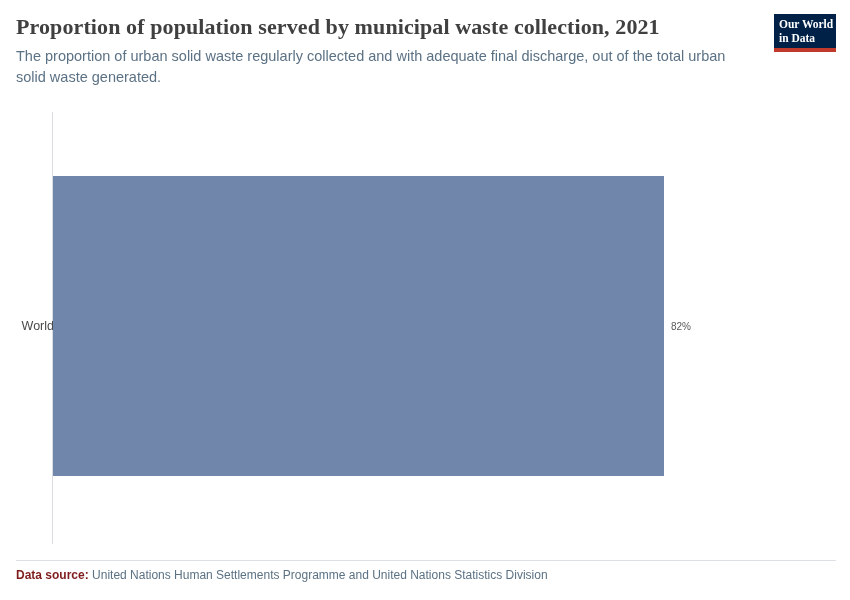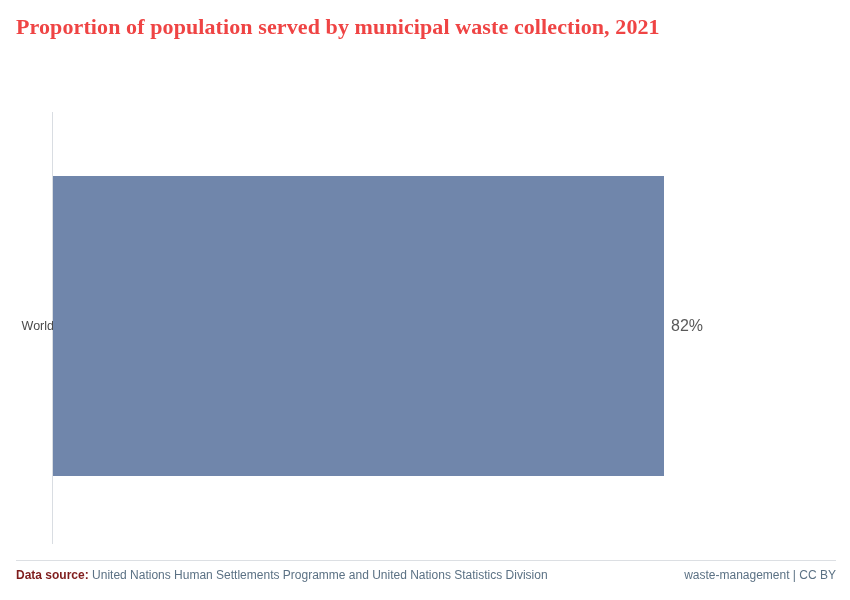--- a/index.html
+++ b/index.html
@@ -26,21 +26,21 @@
   .header {
     position: absolute;
     left: 16px;
     top: 14px;
     width: 740px;
   }
   .chart-title {
     font-family: "Liberation Serif", serif;
     font-size: 22px;
     font-weight: 700;
-    color: #ef4444;
+    color: #404040;
     line-height: 1.18;
     margin: 0 0 6px 0;
     letter-spacing: 0.1px;
   }
   .chart-subtitle {
     font-size: 14.5px;
     font-weight: 400;
     color: #5b7184;
     line-height: 1.42;
     margin: 0;
@@ -107,21 +107,21 @@
     position: absolute;
     left: 53px;
     top: 0;
     height: 300px;
     background: #7086ab;
   }
   .bar-value {
     position: absolute;
     top: 50%;
     transform: translateY(-50%);
-    font-size: 16px;
+    font-size: 10px;
     color: #595959;
     white-space: nowrap;
     padding-left: 7px;
   }
 
   
   .footer {
     position: absolute;
     left: 16px;
     right: 14px;
@@ -157,35 +157,39 @@
     white-space: nowrap;
   }
 </style>
 </head>
 <body>
 
 <div class="page">
 
   <div class="header">
     <h1 class="chart-title">Proportion of population served by municipal waste collection, 2021</h1>
+    <p class="chart-subtitle">The proportion of urban solid waste regularly collected and with adequate final discharge, out of the total urban solid waste generated.</p>
   </div>
 
+  <div class="owid-logo">
+    <span>Our World</span>
+    <span>in Data</span>
+  </div>
 
   <div class="plot">
     <div class="axis-line"></div>
 
     <div class="bar-row">
       <div class="bar-label">World</div>
       <div class="bar" id="bar-0" style="width: 611px; background: rgb(112, 134, 171);"></div>
       <div class="bar-value" id="bar-0-value" style="left: 664px;">82%</div>
     </div>
   </div>
 
   <div class="footer">
     <div class="footer-rule"></div>
     <div class="footer-left">
       <span class="src-label">Data source:</span>
       <span>United Nations Human Settlements Programme and United Nations Statistics Division</span>
     </div>
-    <div class="footer-right">waste-management | CC BY</div>
   </div>
 
 </div>
 
 </body></html>

